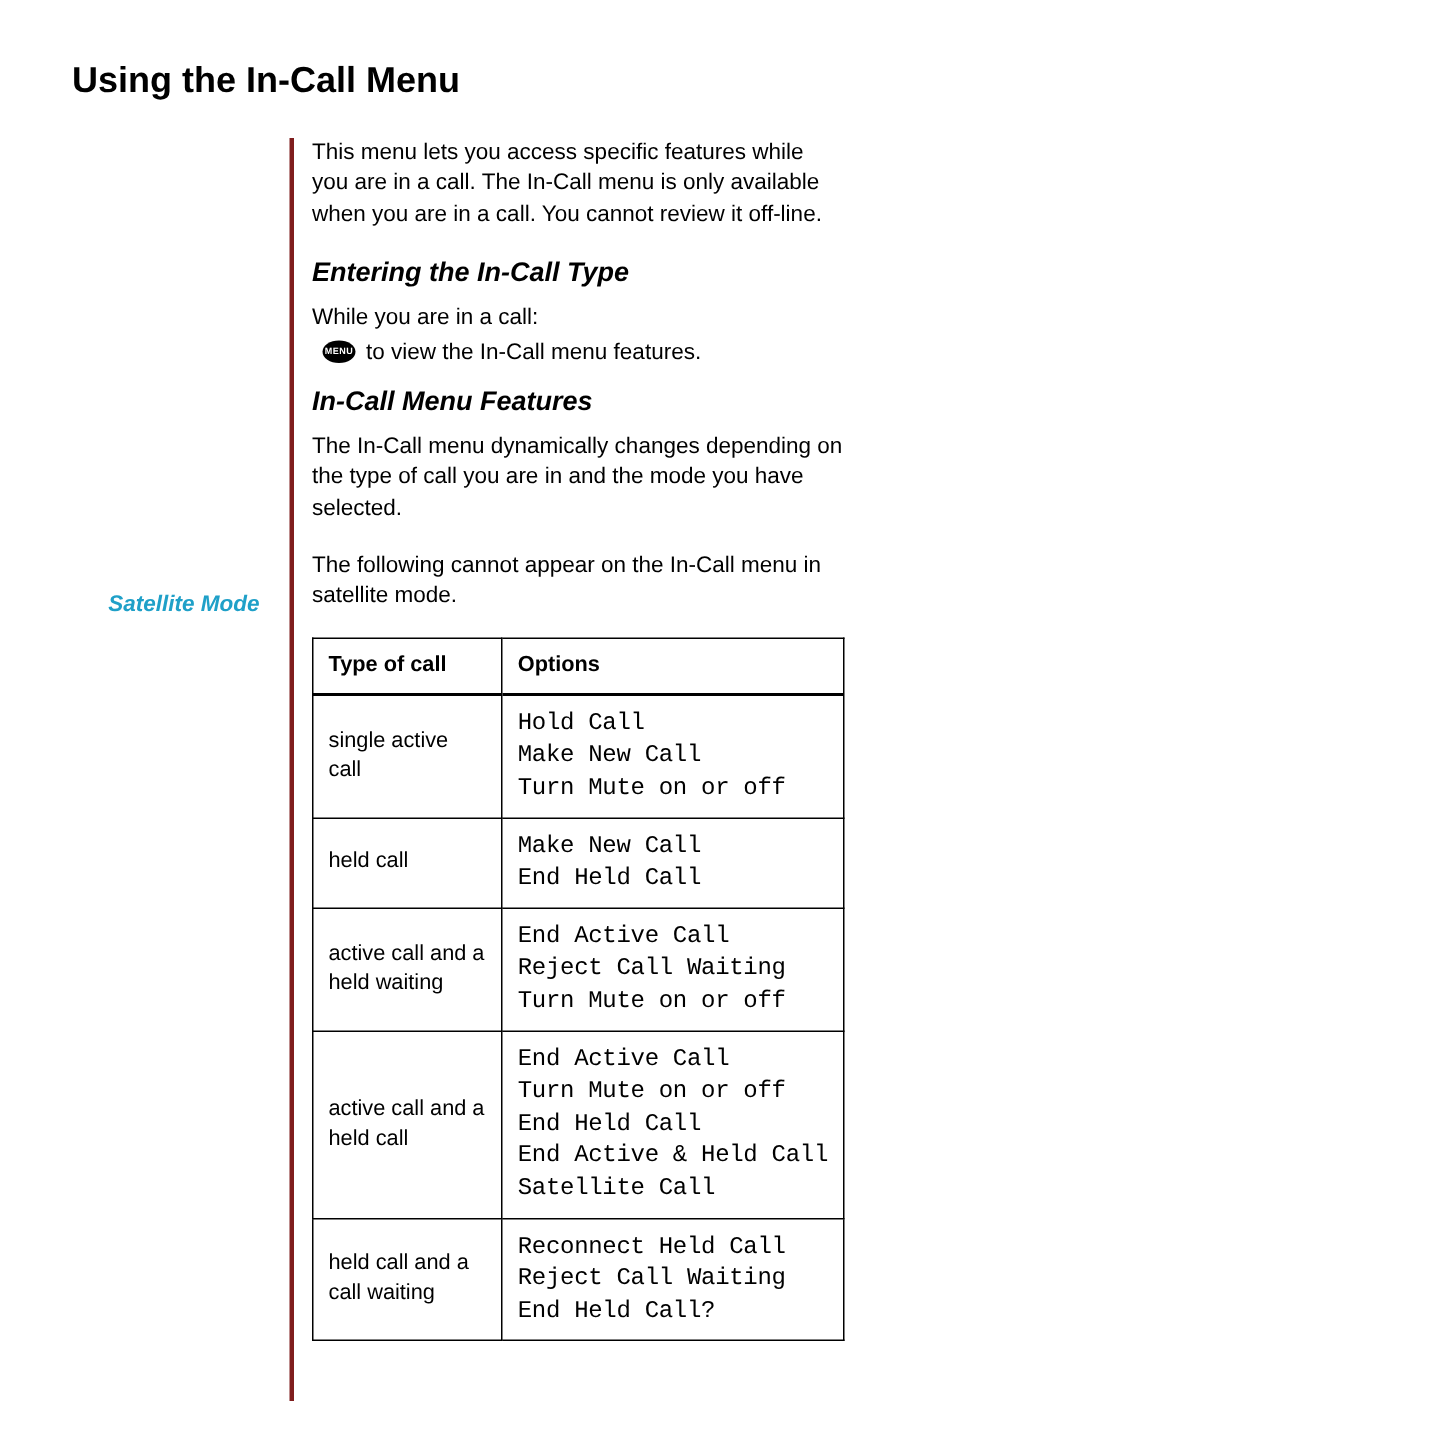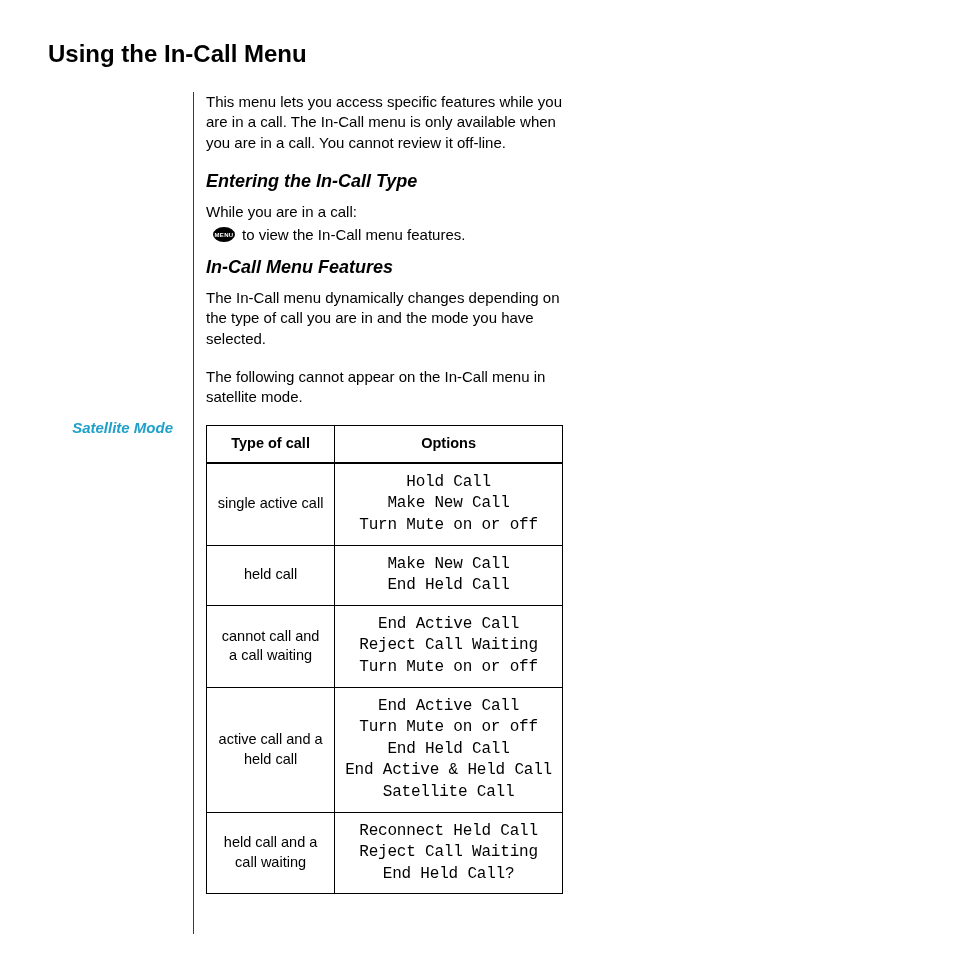--- a/index.html
+++ b/index.html
@@ -19,42 +19,41 @@
   }
   .layout {
     display: grid;
     grid-template-columns: 145px 370px;
     column-gap: 0;
   }
   .margin-col {
     padding-right: 10px;
   }
   .body-col {
-    border-left: 1px solid #7f1d1d;
+    border-left: 3px solid #7f1d1d;
     padding-left: 12px;
   }
   .para {
     margin-bottom: 18px;
     line-height: 1.35;
   }
   .sub-heading {
     font-size: 18px;
     font-weight: bold;
     font-style: italic;
     margin-top: 12px;
     margin-bottom: 10px;
   }
   .margin-label {
     color: #1fa0c8;
     font-weight: bold;
     font-style: italic;
     font-size: 15px;
     text-align: right;
     padding-right: 10px;
-    margin-top: 25px;
   }
   .icon-row {
     display: grid;
     grid-template-columns: 36px auto;
     align-items: center;
     margin-bottom: 14px;
   }
   .menu-icon {
     width: 22px; height: 14px;
     border-radius: 50%;
@@ -70,21 +69,21 @@
   }
   table {
     border-collapse: collapse;
     width: 100%;
     margin-top: 4px;
     margin-bottom: 40px;
   }
   th, td {
     border: 1px solid #000;
     padding: 8px 10px;
-    text-align: center;
+    text-align: left;
     vertical-align: middle;
     font-size: 14.5px;
     line-height: 1.35;
   }
   th {
     font-weight: bold;
     border-bottom: 2.5px solid #000;
   }
   .display-font {
     font-family: Liberation Mono, monospace;
@@ -146,21 +145,21 @@
             </td>
           </tr>
           <tr>
             <td>held call</td>
             <td class="display-font">
               <div class="option-line">Make New Call</div>
               <div class="option-line">End Held Call</div>
             </td>
           </tr>
           <tr>
-            <td>cannot call and a call waiting</td>
+            <td>active call and a held waiting</td>
             <td class="display-font">
               <div class="option-line">End Active Call</div>
               <div class="option-line">Reject Call Waiting</div>
               <div class="option-line">Turn Mute on or off</div>
             </td>
           </tr>
           <tr>
             <td>active call and a held call</td>
             <td class="display-font">
               <div class="option-line">End Active Call</div>

